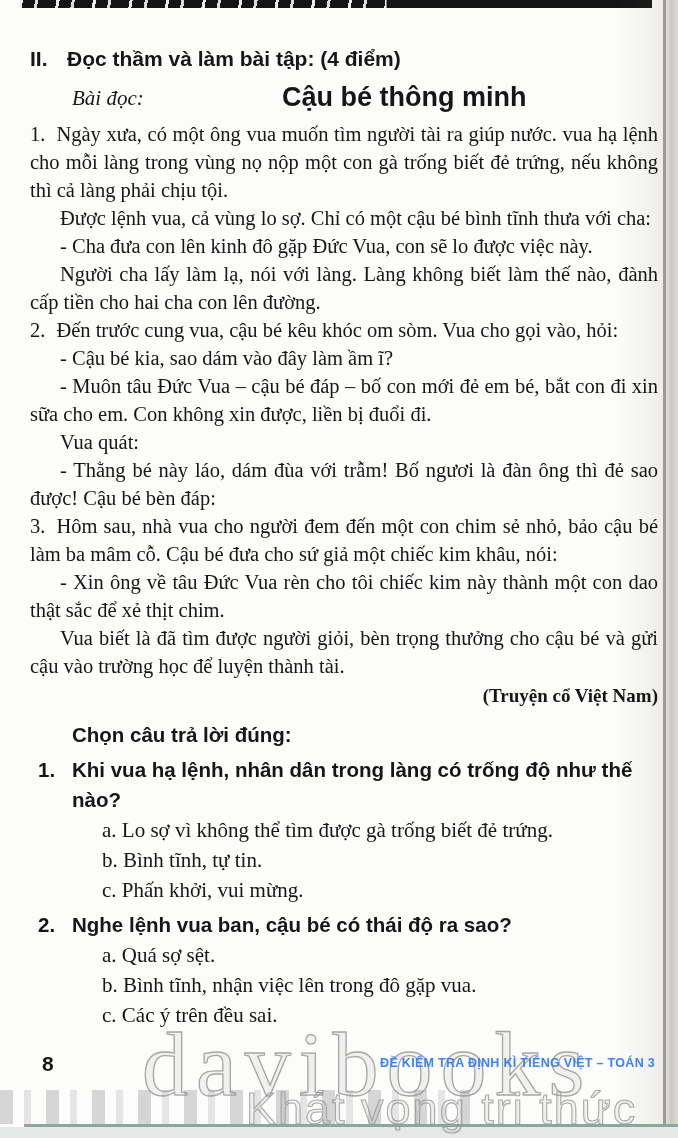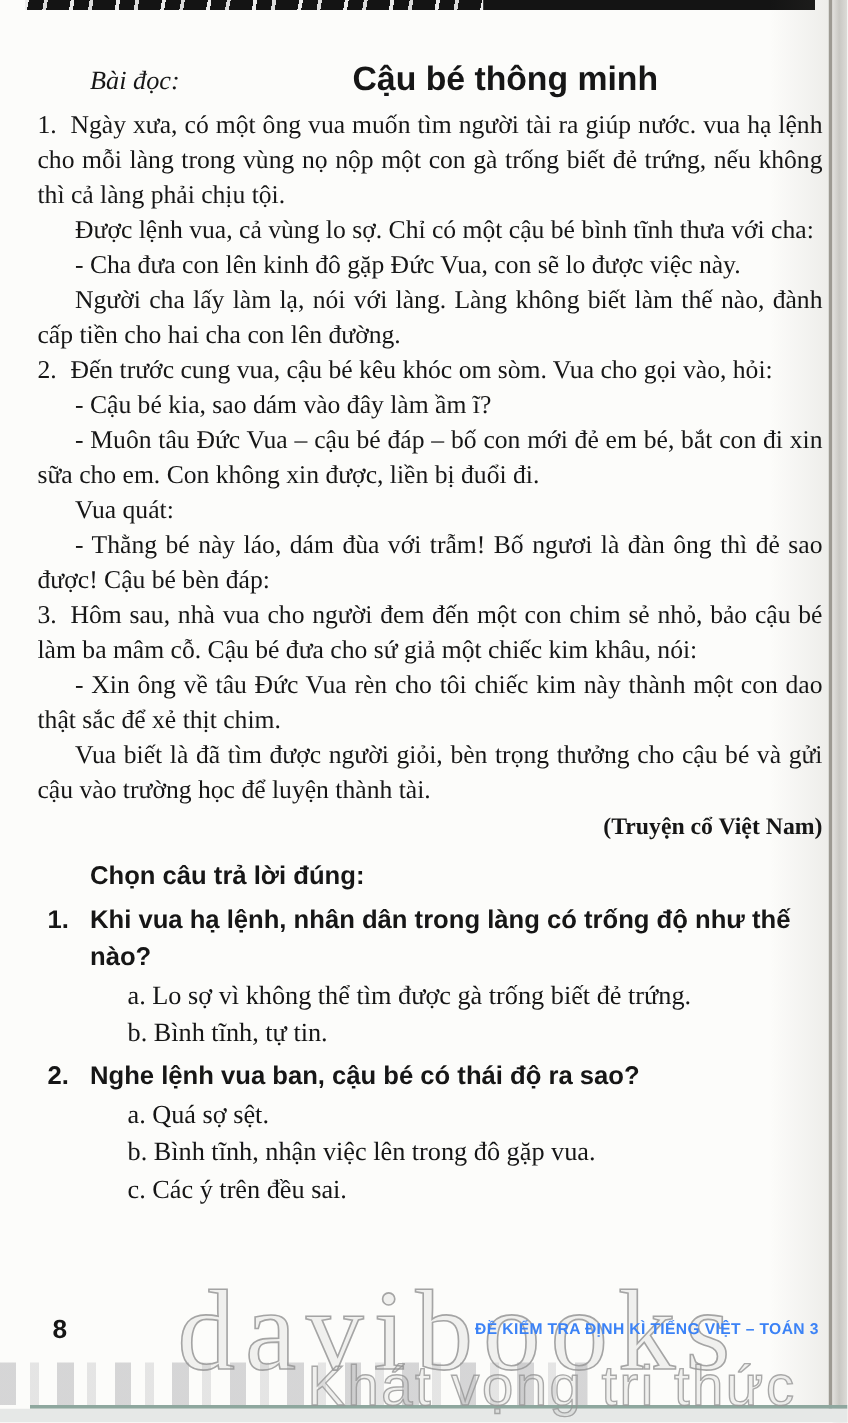--- a/index.html
+++ b/index.html
@@ -112,20 +112,24 @@
 <div class="right-outer-band"></div>
 <div class="scan-stripes"></div>
 <div class="bottom-line"></div>
 <div class="bottom-band"></div>
 
 <div class="wm wm-brand">davibooks</div>
 <div class="wm wm-slogan">Khát vọng tri thức</div>
 
 <div class="content">
 
+  <div class="section-head">
+    <span class="num">II.</span>
+    <span>Đọc thầm và làm bài tập: (4 điểm)</span>
+  </div>
 
   <div class="reading-head">
     <span class="reading-label">Bài đọc:</span>
     <span class="reading-title">Cậu bé thông minh</span>
   </div>
 
   <div class="story">
     <p class="numbered"><span class="pnum">1.</span><span>Ngày xưa, có một ông vua muốn tìm người tài ra giúp nước. vua hạ lệnh cho mỗi làng trong vùng nọ nộp một con gà trống biết đẻ trứng, nếu không thì cả làng phải chịu tội.</span></p>
     <p class="indent">Được lệnh vua, cả vùng lo sợ. Chỉ có một cậu bé bình tĩnh thưa với cha:</p>
     <p class="indent">- Cha đưa con lên kinh đô gặp Đức Vua, con sẽ lo được việc này.</p>
@@ -144,20 +148,21 @@
 
   <div class="quiz">
     <div class="quiz-instruction">Chọn câu trả lời đúng:</div>
 
     <div class="question">
       <span class="qnum">1.</span>
       <span>Khi vua hạ lệnh, nhân dân trong làng có trống độ như thế nào?</span>
     </div>
     <div class="option">a. Lo sợ vì không thể tìm được gà trống biết đẻ trứng.</div>
     <div class="option">b. Bình tĩnh, tự tin.</div>
+    <div class="option">c. Phấn khởi, vui mừng.</div>
 
     <div class="question">
       <span class="qnum">2.</span>
       <span>Nghe lệnh vua ban, cậu bé có thái độ ra sao?</span>
     </div>
     <div class="option">a. Quá sợ sệt.</div>
     <div class="option">b. Bình tĩnh, nhận việc lên trong đô gặp vua.</div>
     <div class="option">c. Các ý trên đều sai.</div>
   </div>
 

